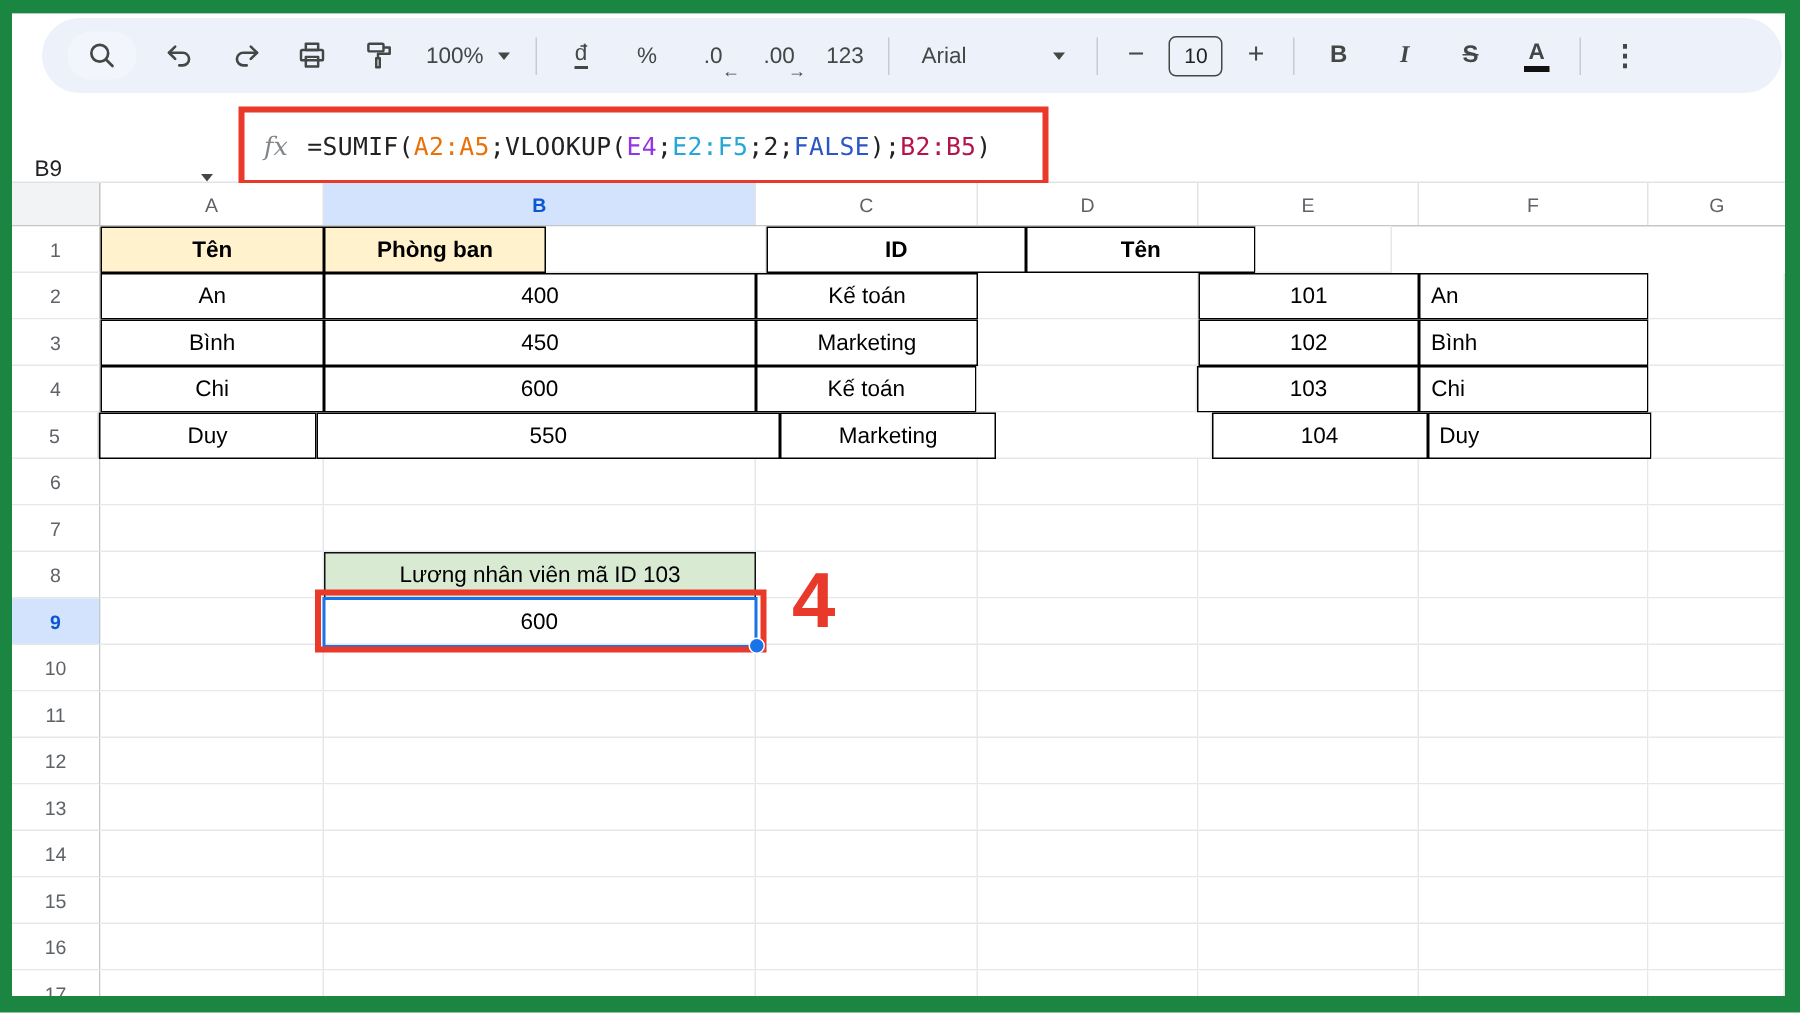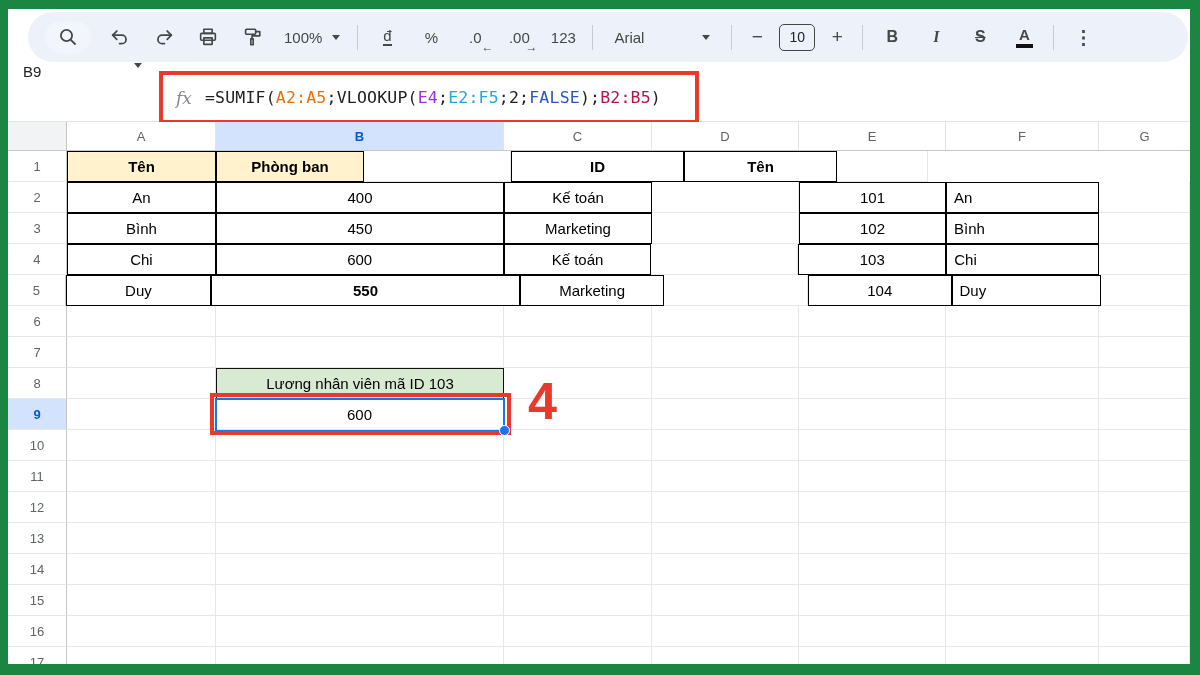--- a/index.html
+++ b/index.html
@@ -57,21 +57,21 @@
   #textcolor-bar { width: 17px; height: 4px; background: #111; margin-top: 2px; }
   #more-btn { font-size: 19px; font-weight: 700; }
 
   
   #formula-bar {
     height: 59px; background: #fff; position: relative;
     display: flex; align-items: center;
     border-bottom: 1px solid #e0e3e7;
   }
   #name-box {
-    width: 146px; height: 100%; display: flex; align-items: flex-start;
+    width: 146px; height: 100%; display: flex; align-items: flex-end;
     padding-left: 15px; font-size: 15px; color: #202124;
   }
   #name-box .caret { margin-left: auto; margin-right: 12px; }
   #formula-red-box {
     position: absolute; left: 151px; top: 8px; width: 540px; height: 53px;
     border: 4px solid #e8392b;
     display: flex; align-items: center; gap: 13px; padding-left: 13px;
     background: #fff;
   }
   #fx-label {
@@ -293,21 +293,21 @@
           <div class="cell c-b" style="width: 288px;">600</div>
           <div class="cell c-b" style="width: 148px;">Kế toán</div>
           <div class="cell" style="width: 147px;"></div>
           <div class="cell c-b" style="width: 148px;">103</div>
           <div class="cell c-bl" style="width: 153px;">Chi</div>
           <div class="cell" style="width: 91px;"></div>
         </div>
         <div class="g-row">
           <div class="r-hd">5</div>
           <div class="cell c-b" style="width: 149px;">Duy</div>
-          <div class="cell c-b" style="width: 316px; font-weight: bold;">550</div>
+          <div class="cell c-b" style="width: 316px;">550</div>
           <div class="cell c-b" style="width: 148px;">Marketing</div>
           <div class="cell" style="width: 147px;"></div>
           <div class="cell c-b" style="width: 147px;">104</div>
           <div class="cell c-bl" style="width: 153px;">Duy</div>
           <div class="cell" style="width: 91px;"></div>
         </div>
         <div class="g-row">
           <div class="r-hd">6</div>
           <div class="cell" style="width: 149px;"></div>
           <div class="cell" style="width: 288px;"></div>

